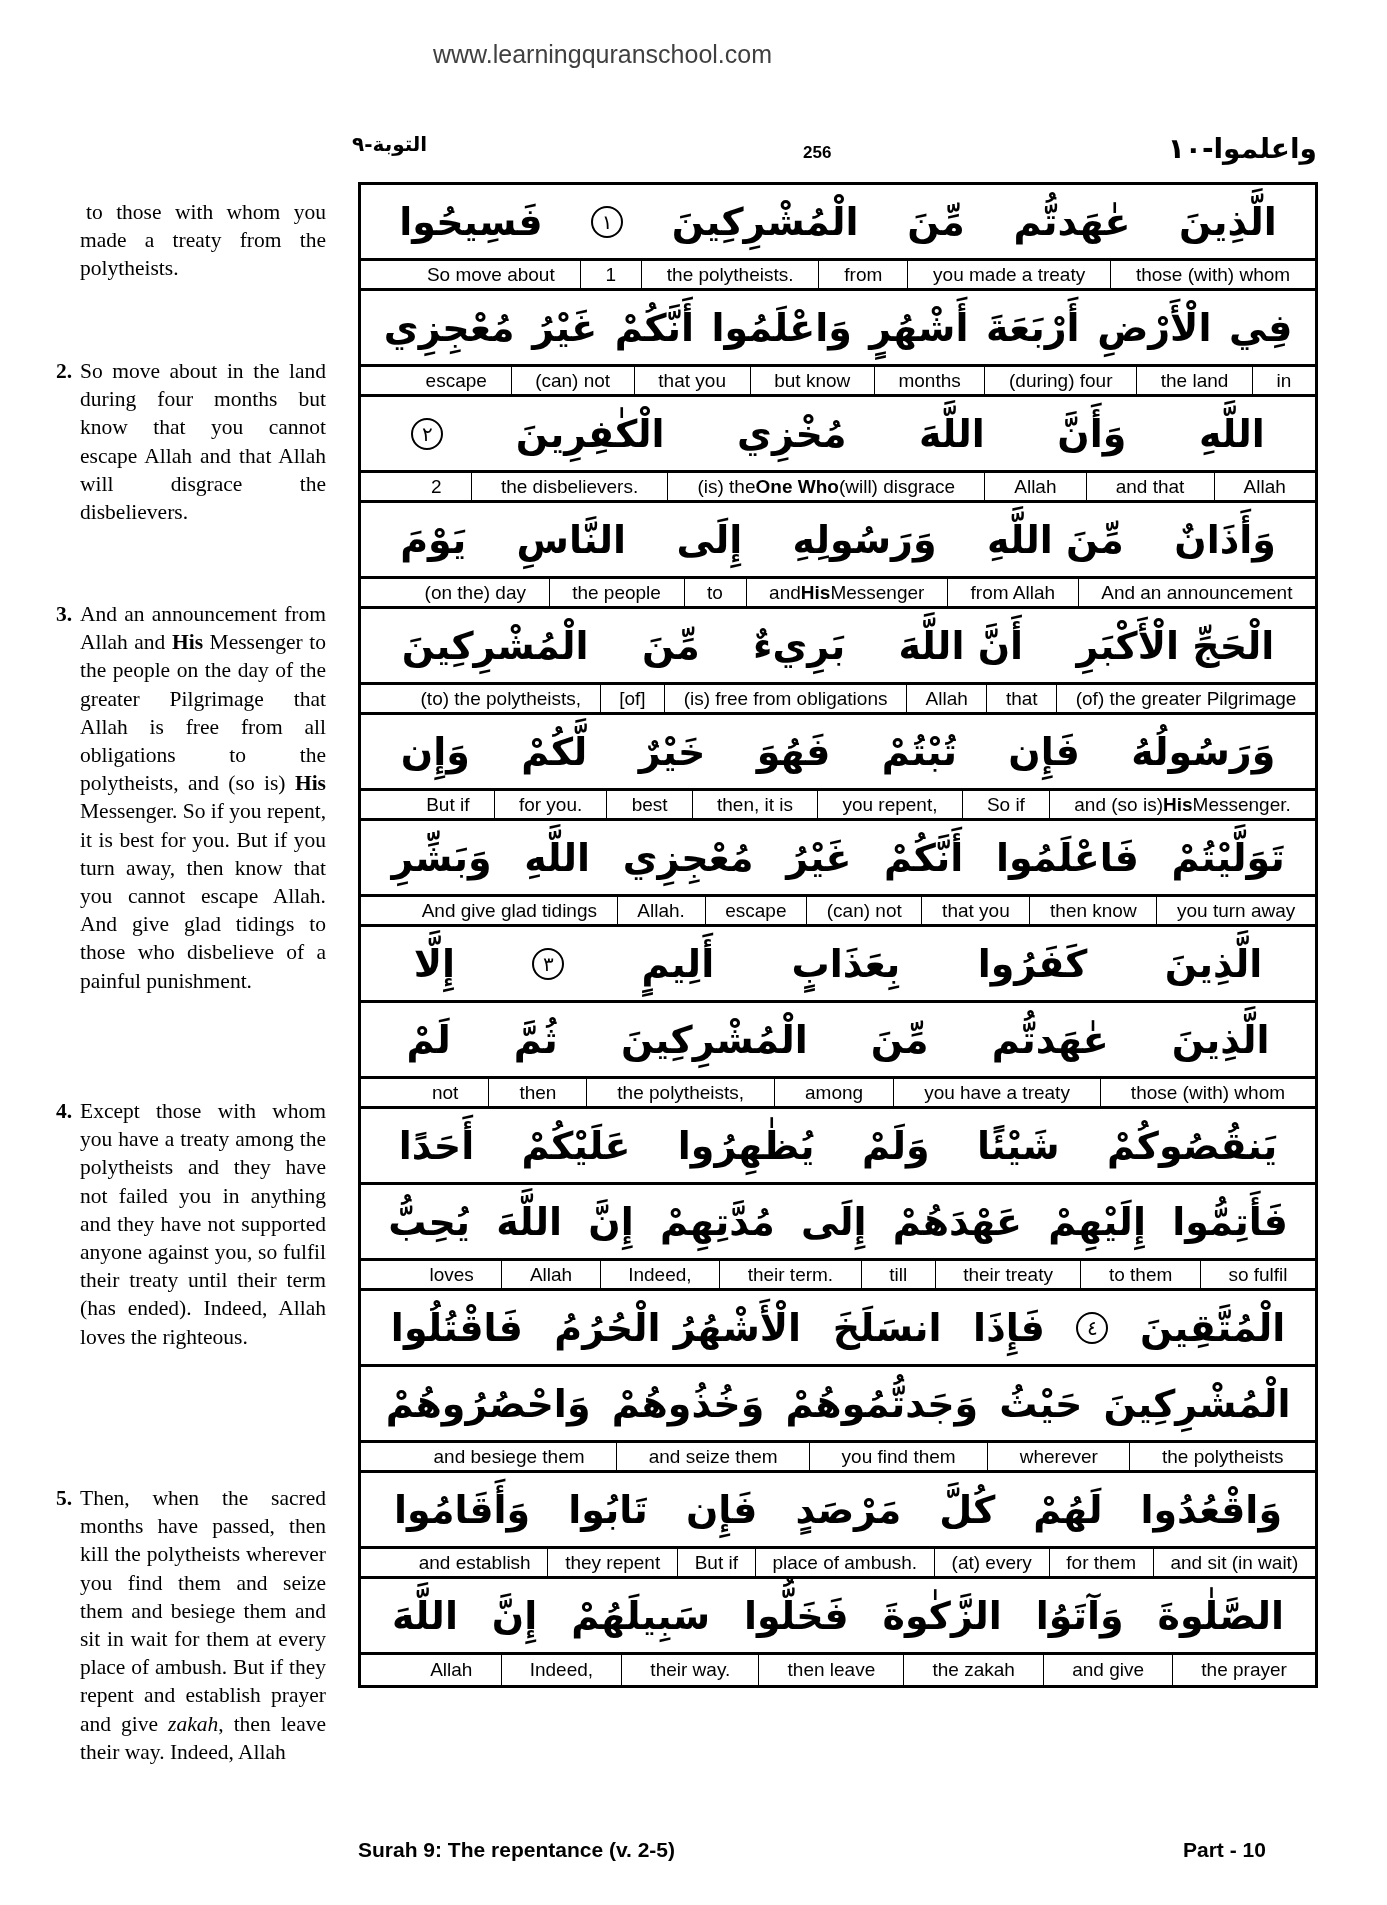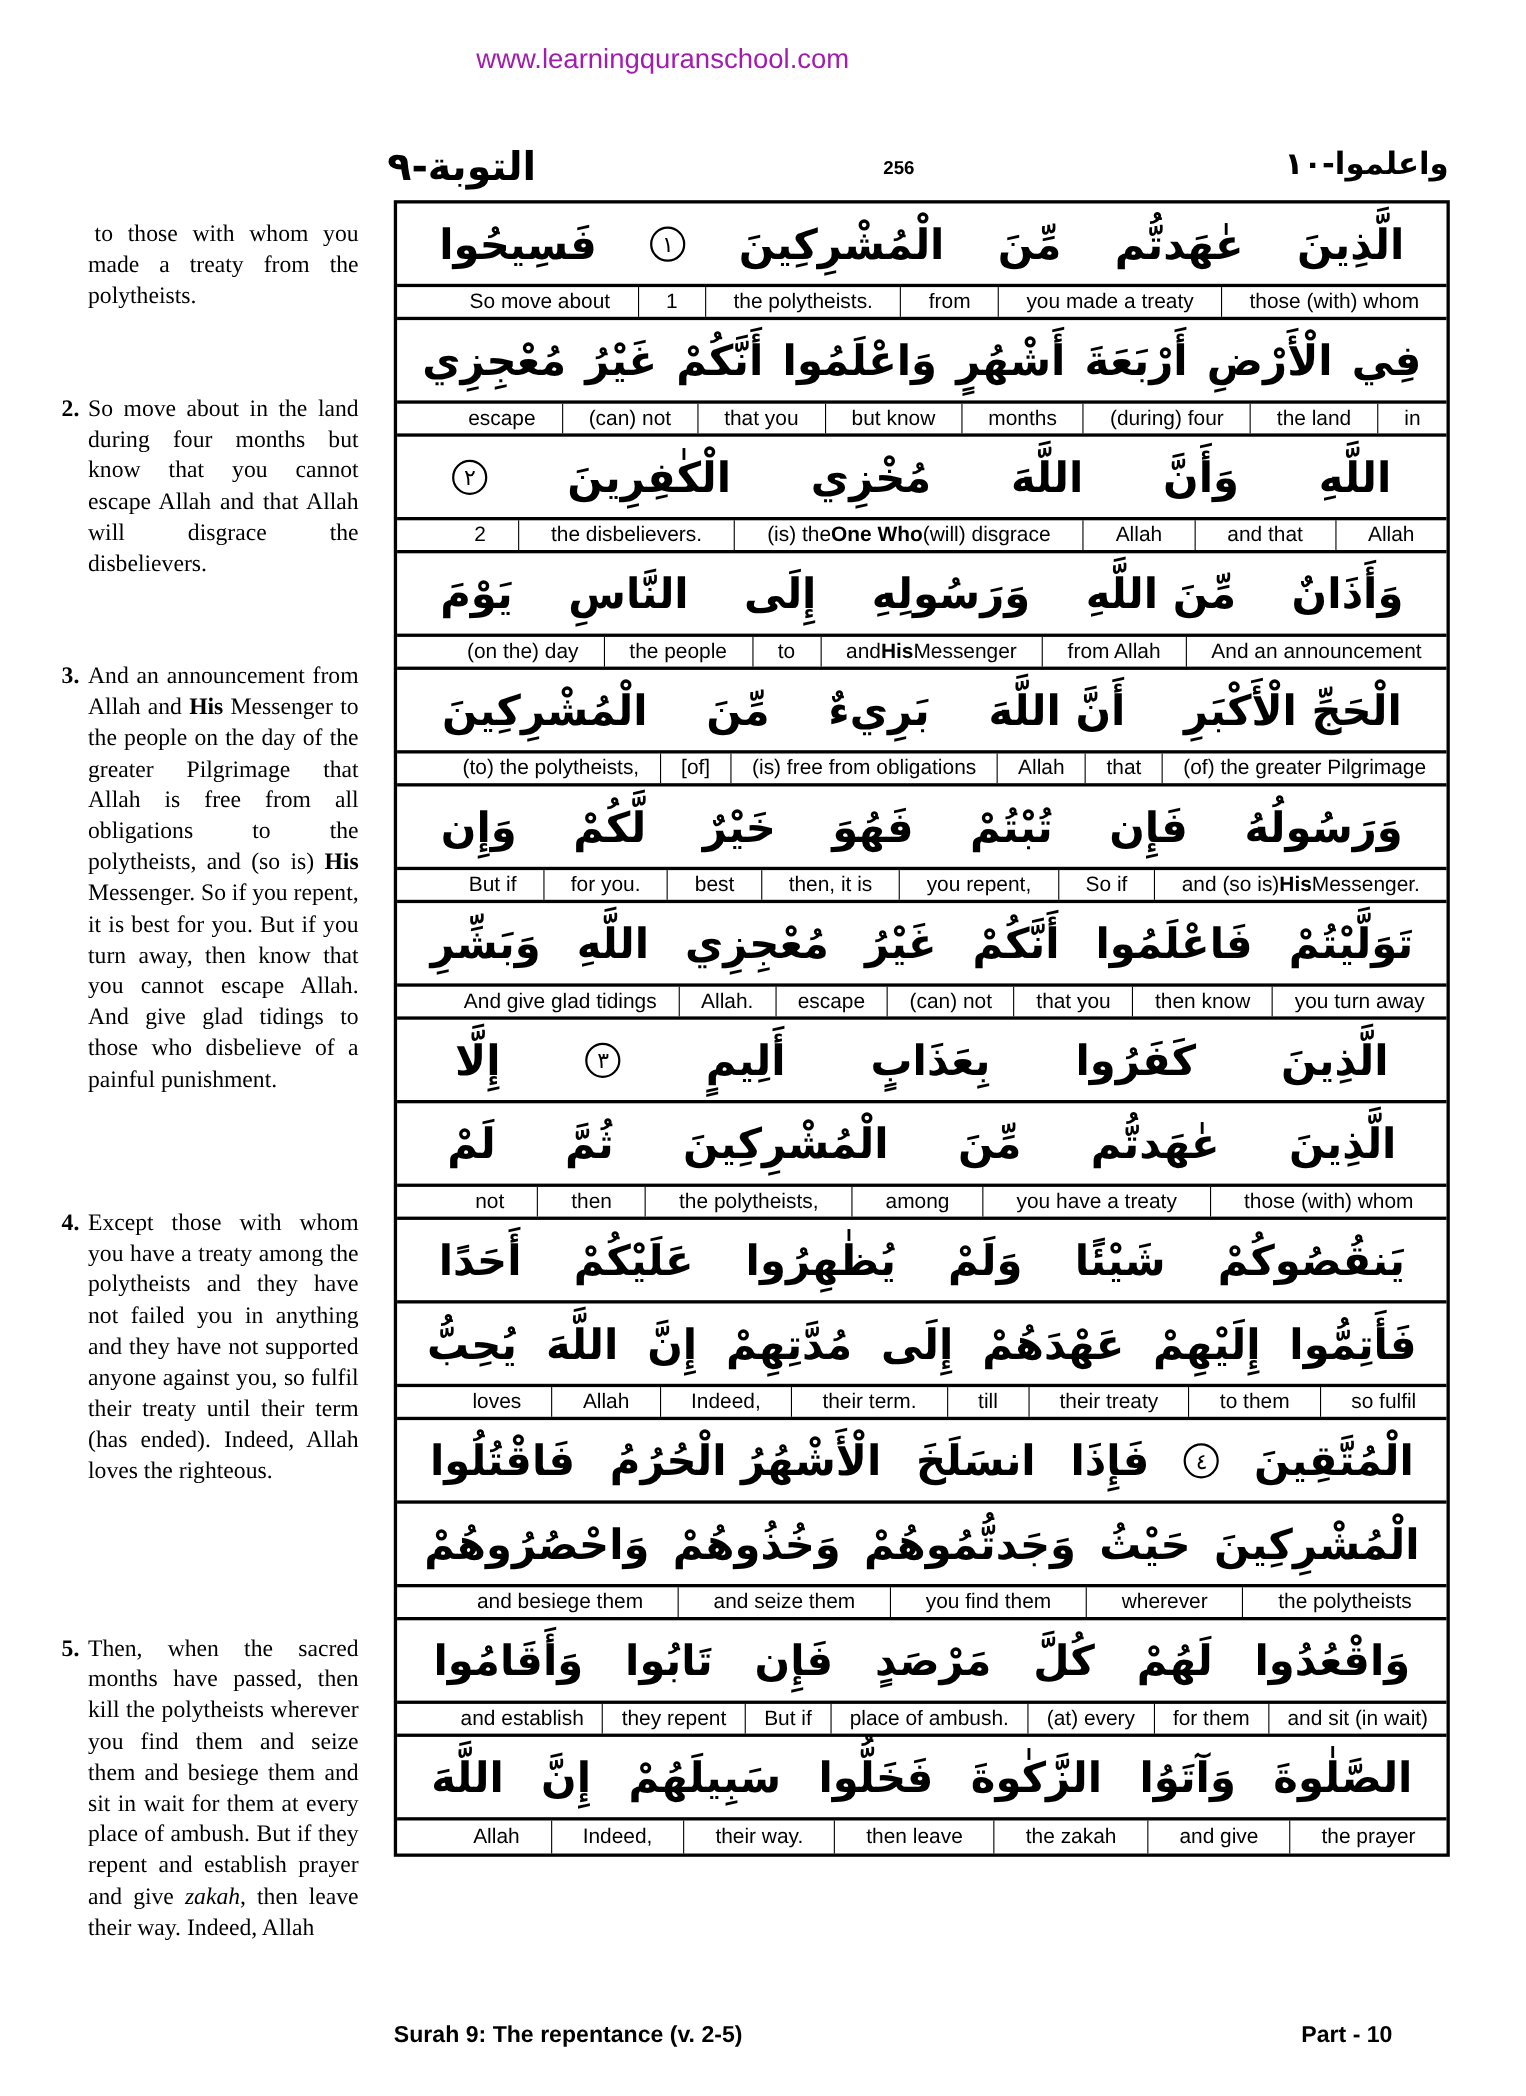--- a/index.html
+++ b/index.html
@@ -1,20 +1,20 @@
 <!DOCTYPE html>
 <html><head>
 <meta charset="utf-8">
 <style>
   html, body { margin:0; padding:0; background:#ffffff; }
   body { width:1387px; height:1905px; position:relative; overflow:hidden; color:#000; }
   .site-url { position:absolute; left:0; width:1205px; top:40px; text-align:center;
-    font-family:"Liberation Sans", sans-serif; font-size:25px; color:#a21caf; }
+    font-family:"Liberation Sans", sans-serif; font-size:25px; color:#404040; }
   .hdr-left, .hdr-right, .hdr-page { position:absolute; top:132px; font-weight:bold; }
-  .hdr-left { left:352px; font-family:"DejaVu Sans", sans-serif; font-size:36px; direction:rtl; }
+  .hdr-left { left:352px; font-family:"DejaVu Sans", sans-serif; font-size:20px; direction:rtl; }
   .hdr-right { right:70px; font-family:"DejaVu Sans", sans-serif; font-size:28px; direction:rtl; }
   .hdr-page { left:803px; top:143px; font-family:"Liberation Sans", sans-serif; font-size:17px; }
 
   .translation { position:absolute; left:56px; width:270px;
     font-family:"Liberation Serif", serif; font-size:21.5px; line-height:28.2px; text-align:justify; }
   .translation p { margin:0; padding-left:24px; text-indent:0; }
   .translation .num { font-weight:bold; margin-left:-24px; display:inline-block; width:24px; }
   .translation b { font-weight:bold; }
   .translation i { font-style:italic; }
 

